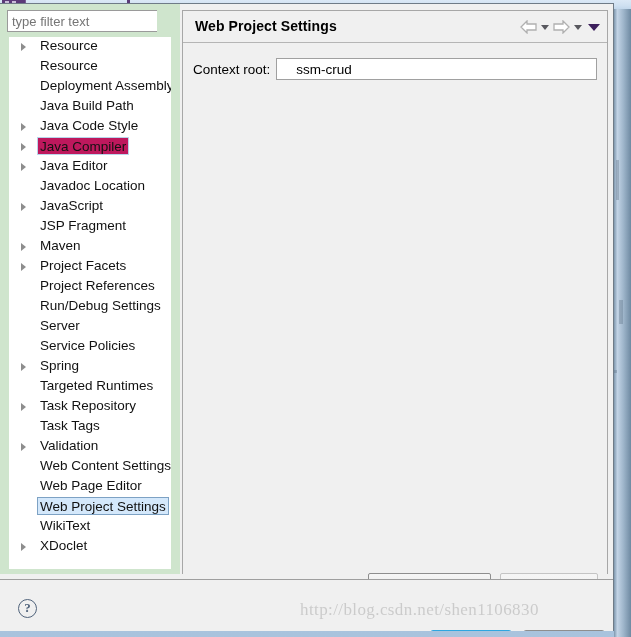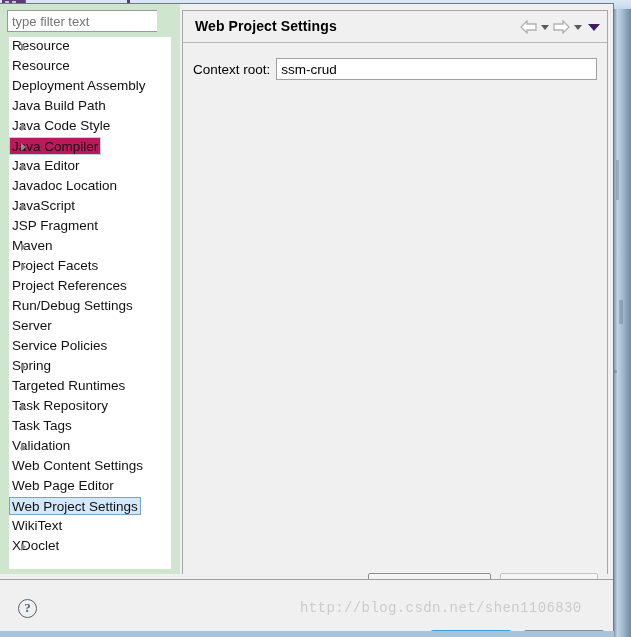--- a/index.html
+++ b/index.html
@@ -99,20 +99,21 @@
     border: none;
     overflow: hidden;
   }
   .tree-item {
     position: relative;
     height: 20px;
     line-height: 20px;
     font-size: 13.5px;
     color: #111111;
     white-space: nowrap;
+    padding-left: 28px;
     cursor: default;
   }
   .tree-item .twisty {
     position: absolute;
     left: 12px; top: 6px;
     width: 0; height: 0;
     border-left: 5px solid #8d8d8d;
     border-top: 4px solid transparent;
     border-bottom: 4px solid transparent;
   }
@@ -204,21 +205,21 @@
     white-space: nowrap;
   }
   #ctx-input {
     flex: 1;
     height: 22px;
     border: 1px solid #a0a0a0;
     background: #ffffff;
     font-family: "Liberation Sans", sans-serif;
     font-size: 13.5px;
     color: #000;
-    padding: 0 4px;
+    padding: 0 19px;
     outline: none;
   }
 
   
   #page-actions {
     position: absolute;
     right: 9px; bottom: 8px;
     display: flex;
     gap: 9px;
   }
@@ -289,22 +290,22 @@
   .btn-dlg.default {
     border: 1px solid #2ea6e0;
     box-shadow: 0 0 0 1px #9fdcf5 inset;
     background: linear-gradient(180deg,#f2fbfe 0%, #e6f4fb 48%, #d9edf8 52%, #d3eaf7 100%);
   }
 
   
   #watermark {
     position: absolute;
     left: 300px; top: 600px;
-    font-family: Liberation Mono, monospace;
-    font-size: 14px;
+    font-family: Liberation Serif, serif;
+    font-size: 17px;
     color: rgba(120,120,120,.30);
     white-space: nowrap;
     letter-spacing: .4px;
     pointer-events: none;
   }
 </style>
 </head>
 <body>
 
 <div id="backdrop"></div>

